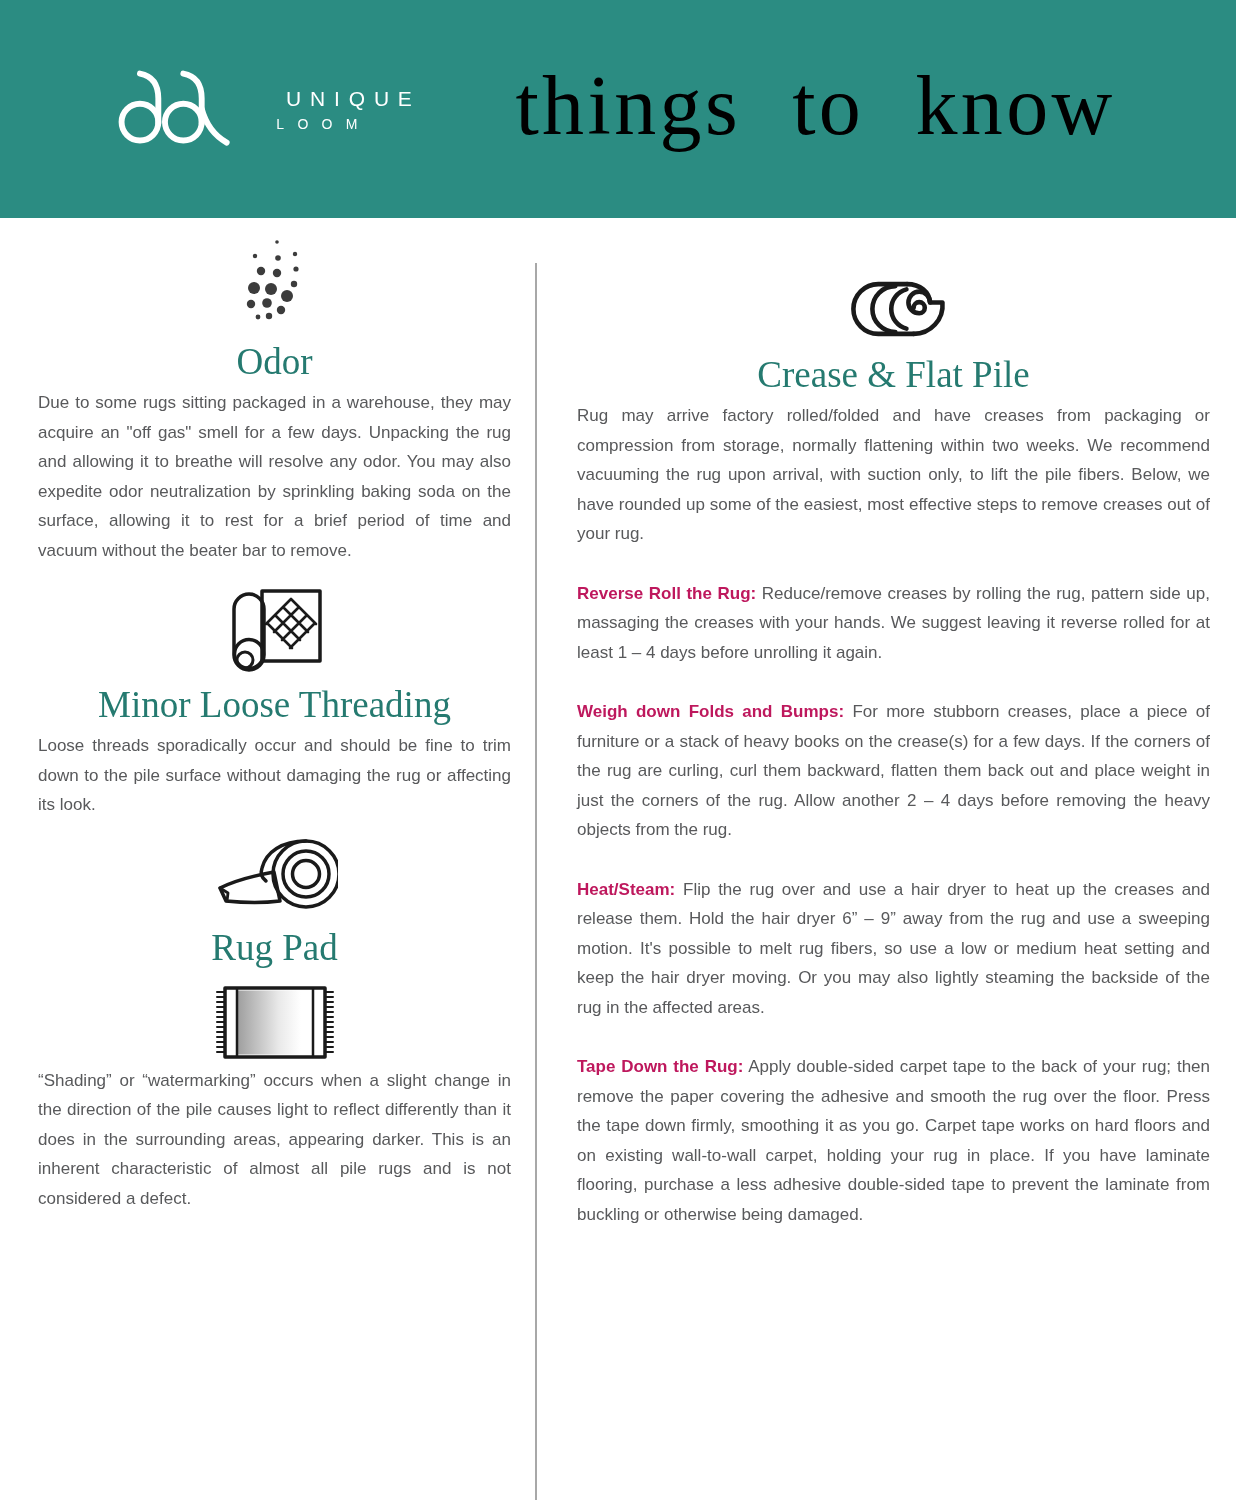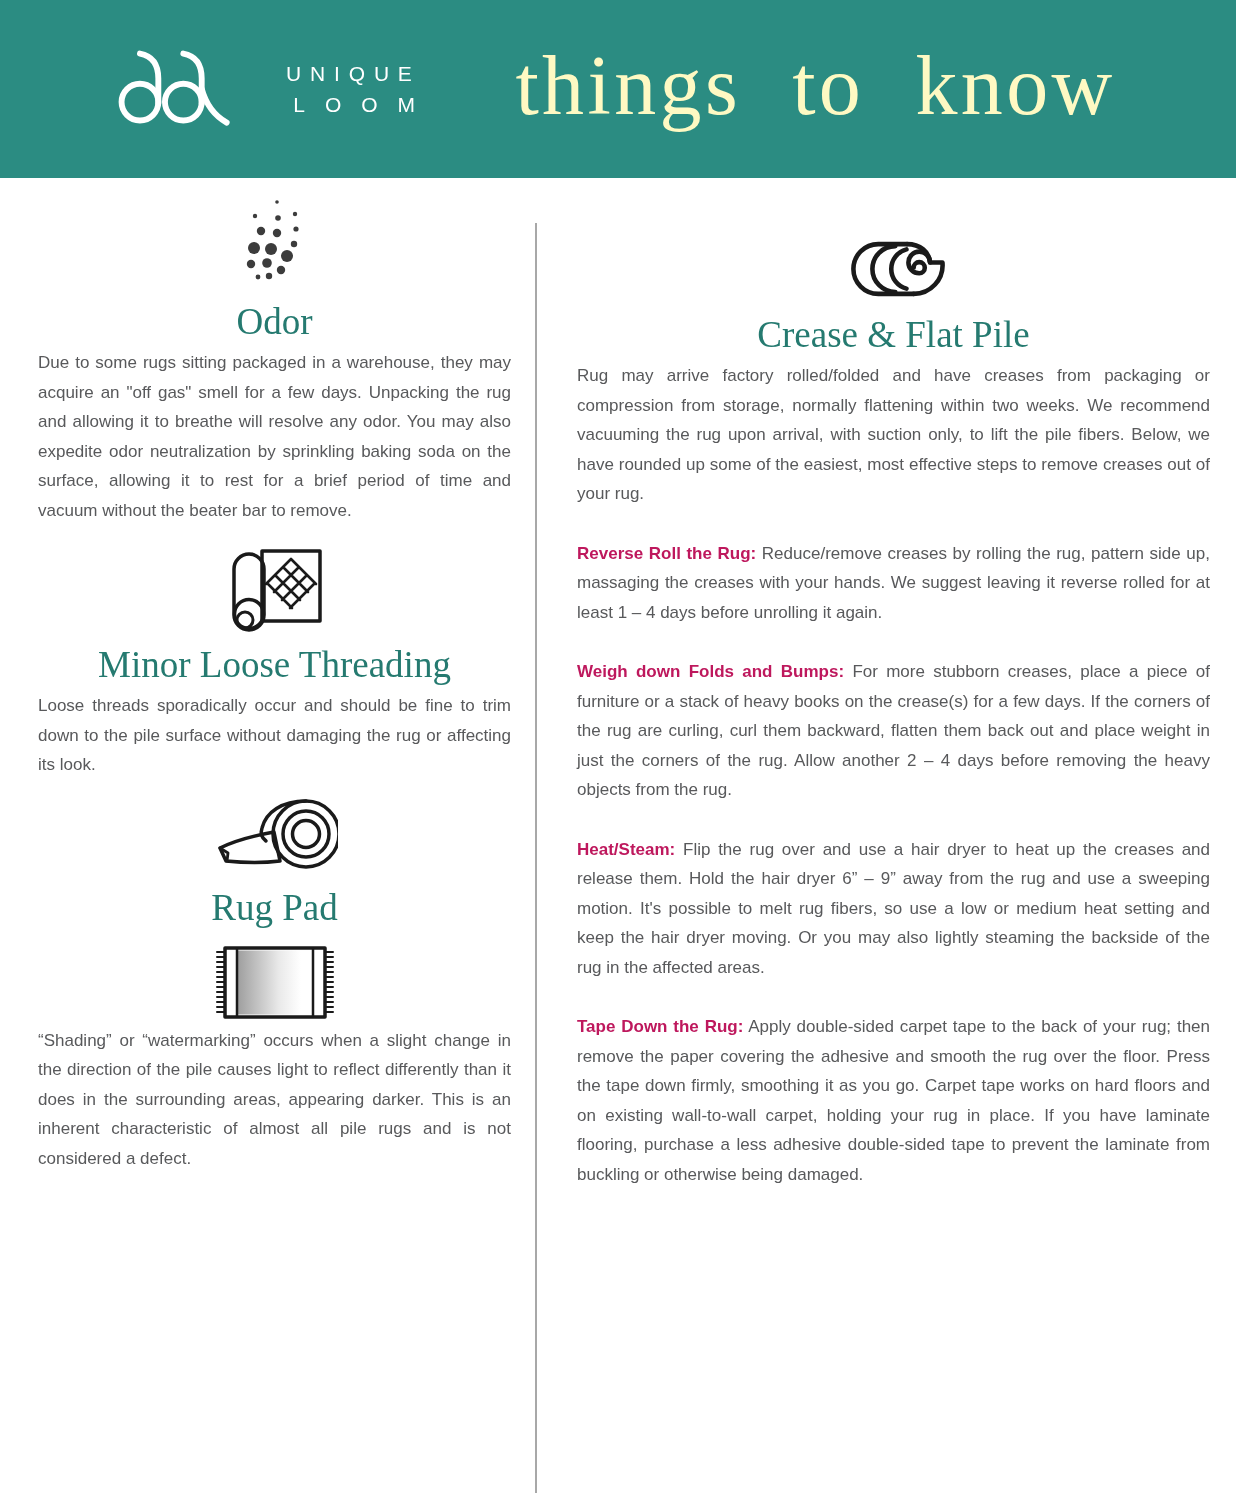--- a/index.html
+++ b/index.html
@@ -3,28 +3,28 @@
 <meta charset="utf-8">
 <style>
   html,body{margin:0;padding:0;}
   body{
     width:1236px;height:1500px;overflow:hidden;background:#ffffff;
     font-family:"Liberation Sans","DejaVu Sans",sans-serif;
     -webkit-font-smoothing:antialiased;
   }
   
   .header{
-    height:178px;background:#2b8c82;display:flex;align-items:center;
+    height:218px;background:#2b8c82;display:flex;align-items:center;
   }
   .brand{display:flex;align-items:center;gap:26px;margin-left:112px;}
   .brand-text{color:#ffffff;width:172px;line-height:1.5;}
   .brand-line1{letter-spacing:.42em;text-indent:.42em;font-size:21px;text-align:center;}
-  .brand-line2{letter-spacing:.95em;text-indent:.95em;font-size:21px;text-align:right;}
+  .brand-line2{letter-spacing:.95em;text-indent:.95em;font-size:14px;text-align:left;}
   .page-title{
-    flex:1;text-align:center;color:#fef9c3;
+    flex:1;text-align:center;color:#000000;
     font-family:"Liberation Serif","DejaVu Serif",serif;font-weight:400;
     font-size:84px;letter-spacing:.04em;word-spacing:.32em;
     margin:0 40px 8px 0;
   }
   
   .content{display:flex;align-items:stretch;height:1315px;}
   .col-left{
     box-sizing:border-box;width:535px;padding:18px 24px 0 38px;
   }
   .col-right{

